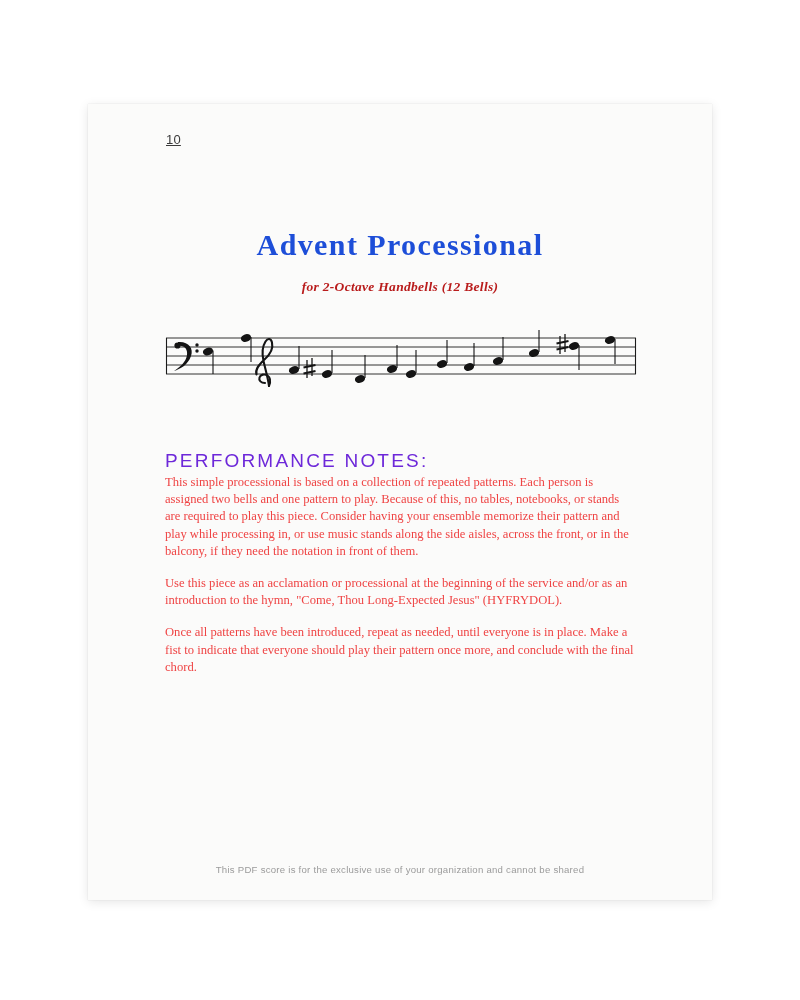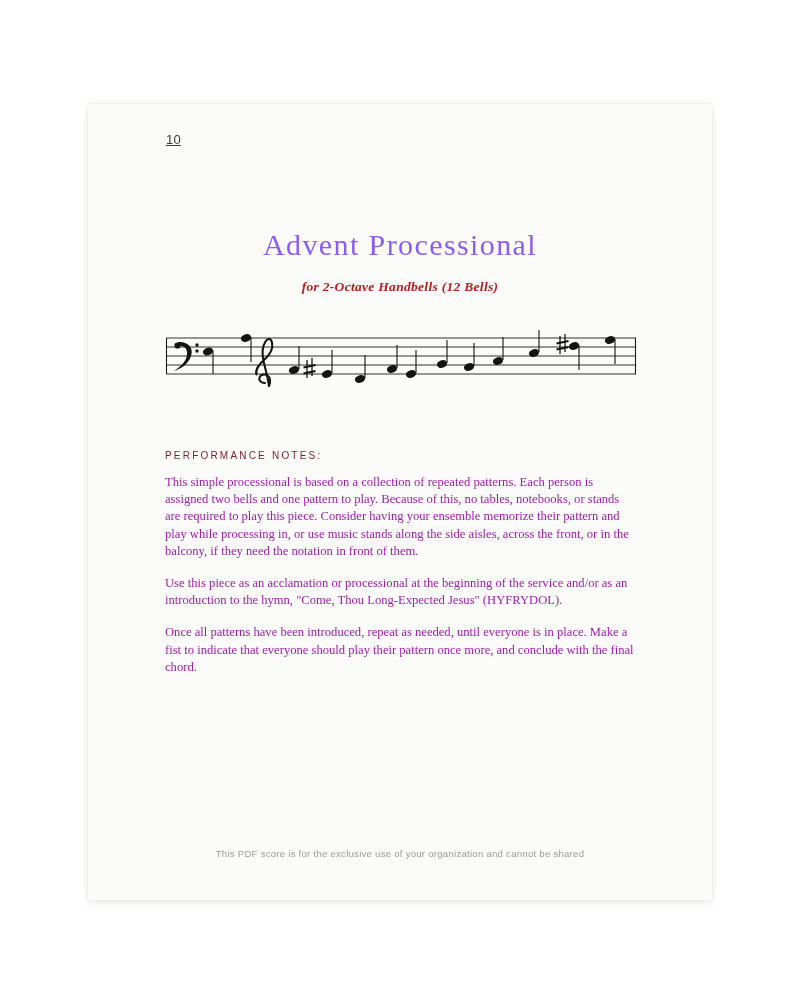--- a/index.html
+++ b/index.html
@@ -41,22 +41,22 @@
     text-decoration: underline;
   }
   .title {
     position: absolute;
     left: 0;
     right: 0;
     top: 124px;
     text-align: center;
     font-family: "Liberation Serif", serif;
     font-size: 30px;
-    font-weight: 400;
-    color: #8b5cf6;
+    font-weight: 700;
+    color: #1d4ed8;
     letter-spacing: 1.4px;
   }
   .subtitle {
     position: absolute;
     left: 0;
     right: 0;
     top: 175px;
     text-align: center;
     font-family: "Liberation Serif", serif;
     font-style: italic;
@@ -74,46 +74,46 @@
     height: 72px;
   }
   .staff-wrap svg { display: block; }
 
   
   .notes-heading {
     position: absolute;
     left: 77px;
     top: 346px;
     font-family: "Liberation Sans", sans-serif;
-    font-size: 10px;
+    font-size: 19px;
     letter-spacing: 2.2px;
-    color: #7f1d1d;
+    color: #6d28d9;
     text-align: right;
   }
   .notes-body {
     position: absolute;
     left: 77px;
     top: 370px;
     width: 470px;
     font-family: "Liberation Serif", serif;
     font-size: 12.6px;
     line-height: 17.2px;
-    color: #a21caf;
+    color: #ef4444;
     text-align: left;
   }
   .notes-body p {
     margin: 0 0 15px 0;
   }
   .notes-body p:last-child { margin-bottom: 0; }
 
   .footer {
     position: absolute;
     left: 0;
     right: 0;
-    bottom: 41px;
+    bottom: 25px;
     text-align: center;
     font-family: "Liberation Sans", sans-serif;
     font-size: 9.6px;
     color: #9b9b9b;
     letter-spacing: 0.25px;
   }
 </style>
 </head>
 <body>
 

